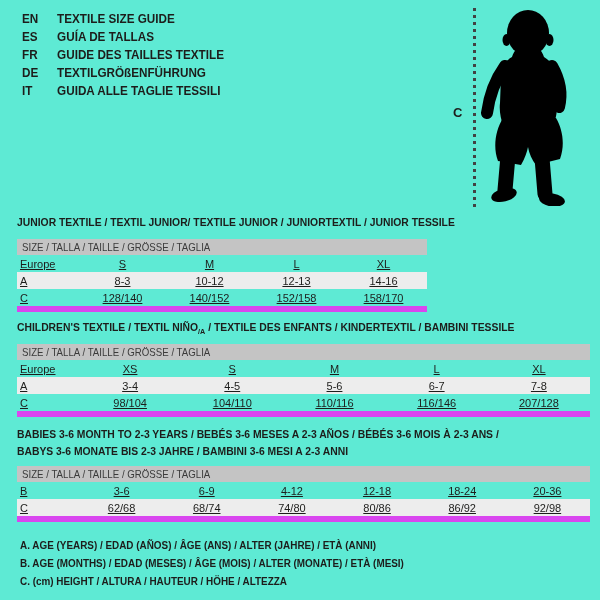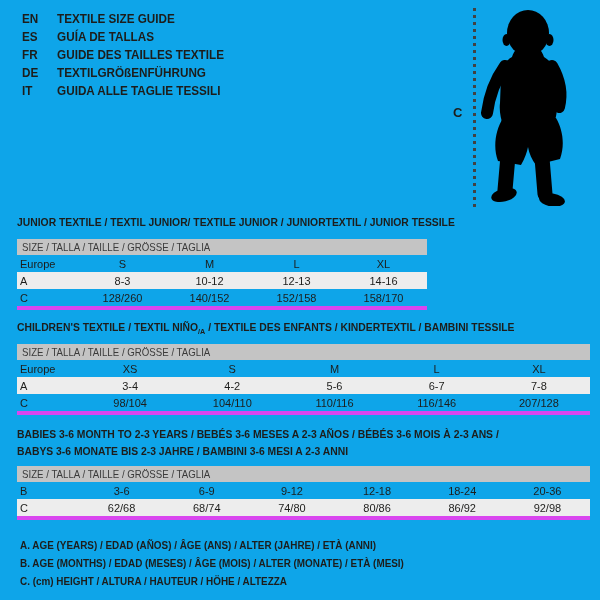--- a/index.html
+++ b/index.html
@@ -1,18 +1,18 @@
 <!DOCTYPE html>
 <html style="--band-bg: #c4c4c4; --alt-bg: #ededed;"><head>
 <meta charset="utf-8">
 <style>
   html,body { margin:0; padding:0; background:#fff; }
   .page {
     position:relative; width:600px; height:600px; overflow:hidden;
-    background:#0ea5e9; color:#1d1d1b;
+    background:#5eead4; color:#1d1d1b;
     font-family:"Liberation Sans", sans-serif;
   }
   
   .cond { transform:scaleX(0.9); transform-origin:0 0; }
 
   
   .lang-block { position:absolute; left:22px; top:10px; font-weight:bold; font-size:13px; }
   .lang-row { display:flex; height:18px; line-height:18px; white-space:nowrap; }
   .lang-code { width:39px; flex:0 0 39px; }
 
@@ -24,32 +24,32 @@
   .figure-label { position:absolute; left:453px; top:105px; font-size:13px; font-weight:bold; }
   .baby { position:absolute; left:481px; top:6px; }
 
   
   .sec-title {
     position:absolute; left:17px; font-weight:bold; font-size:11.5px;
     line-height:17px; white-space:nowrap; transform:scaleX(0.9); transform-origin:0 0;
   }
 
   
-  .table-wrap { position:absolute; left:17px; }
+  .table-wrap { position:absolute; left:17px;text-decoration:underline; }
   .size-band {
     background:var(--band-bg,#c4c4c4); height:16px; line-height:16px;
     font-size:11px; color:#3a3a3a; padding-left:5px; white-space:nowrap; overflow:hidden;
   }
   .size-band span { display:inline-block; transform:scaleX(0.88); transform-origin:0 50%; }
   table { border-collapse:collapse; table-layout:fixed; width:100%; font-size:11px; }
   td { height:17px; padding:0; text-align:center; white-space:nowrap; }
   td.rowlabel { text-align:left; padding-left:3px; }
   col.labelcol { width:62px; }
   tbody tr:nth-child(even) { background:var(--alt-bg,#ededed); }
-  .table-wrap table { border-bottom:4px solid #d946ef; }
+  .table-wrap table { border-bottom:6px solid #d946ef; }
 
   
   .footnotes {
     position:absolute; left:20px; top:536px; font-weight:bold; font-size:11px;
     line-height:18px; white-space:nowrap; transform:scaleX(0.9); transform-origin:0 0;
   }
 </style>
 </head>
 <body>
 
@@ -115,21 +115,21 @@
           </tr>
           <tr>
             <td class="rowlabel">A</td>
             <td>8-3</td>
             <td>10-12</td>
             <td>12-13</td>
             <td>14-16</td>
           </tr>
           <tr>
             <td class="rowlabel">C</td>
-            <td>128/260</td>
+            <td>128/140</td>
             <td>140/152</td>
             <td>152/158</td>
             <td>158/170</td>
           </tr>
         </tbody>
     </table>
   </div>
 
   <div class="sec-title" style="top:319px"><span>CHILDREN'S TEXTILE / TEXTIL NIÑO</span><sub style="font-size:8px">/A</sub><span> / TEXTILE DES ENFANTS / KINDERTEXTIL / BAMBINI TESSILE</span></div>
   <div class="table-wrap" style="top:344px; width:573px">
@@ -145,21 +145,21 @@
             <td class="rowlabel">Europe</td>
             <td>XS</td>
             <td>S</td>
             <td>M</td>
             <td>L</td>
             <td>XL</td>
           </tr>
           <tr>
             <td class="rowlabel">A</td>
             <td>3-4</td>
-            <td>4-2</td>
+            <td>4-5</td>
             <td>5-6</td>
             <td>6-7</td>
             <td>7-8</td>
           </tr>
           <tr>
             <td class="rowlabel">C</td>
             <td>98/104</td>
             <td>104/110</td>
             <td>110/116</td>
             <td>116/146</td>
@@ -179,21 +179,21 @@
     </div>
     <table>
       <colgroup>
           <col class="labelcol">
         </colgroup>
       <tbody>
           <tr>
             <td class="rowlabel">B</td>
             <td>3-6</td>
             <td>6-9</td>
-            <td>9-12</td>
+            <td>4-12</td>
             <td>12-18</td>
             <td>18-24</td>
             <td>20-36</td>
           </tr>
           <tr>
             <td class="rowlabel">C</td>
             <td>62/68</td>
             <td>68/74</td>
             <td>74/80</td>
             <td>80/86</td>

